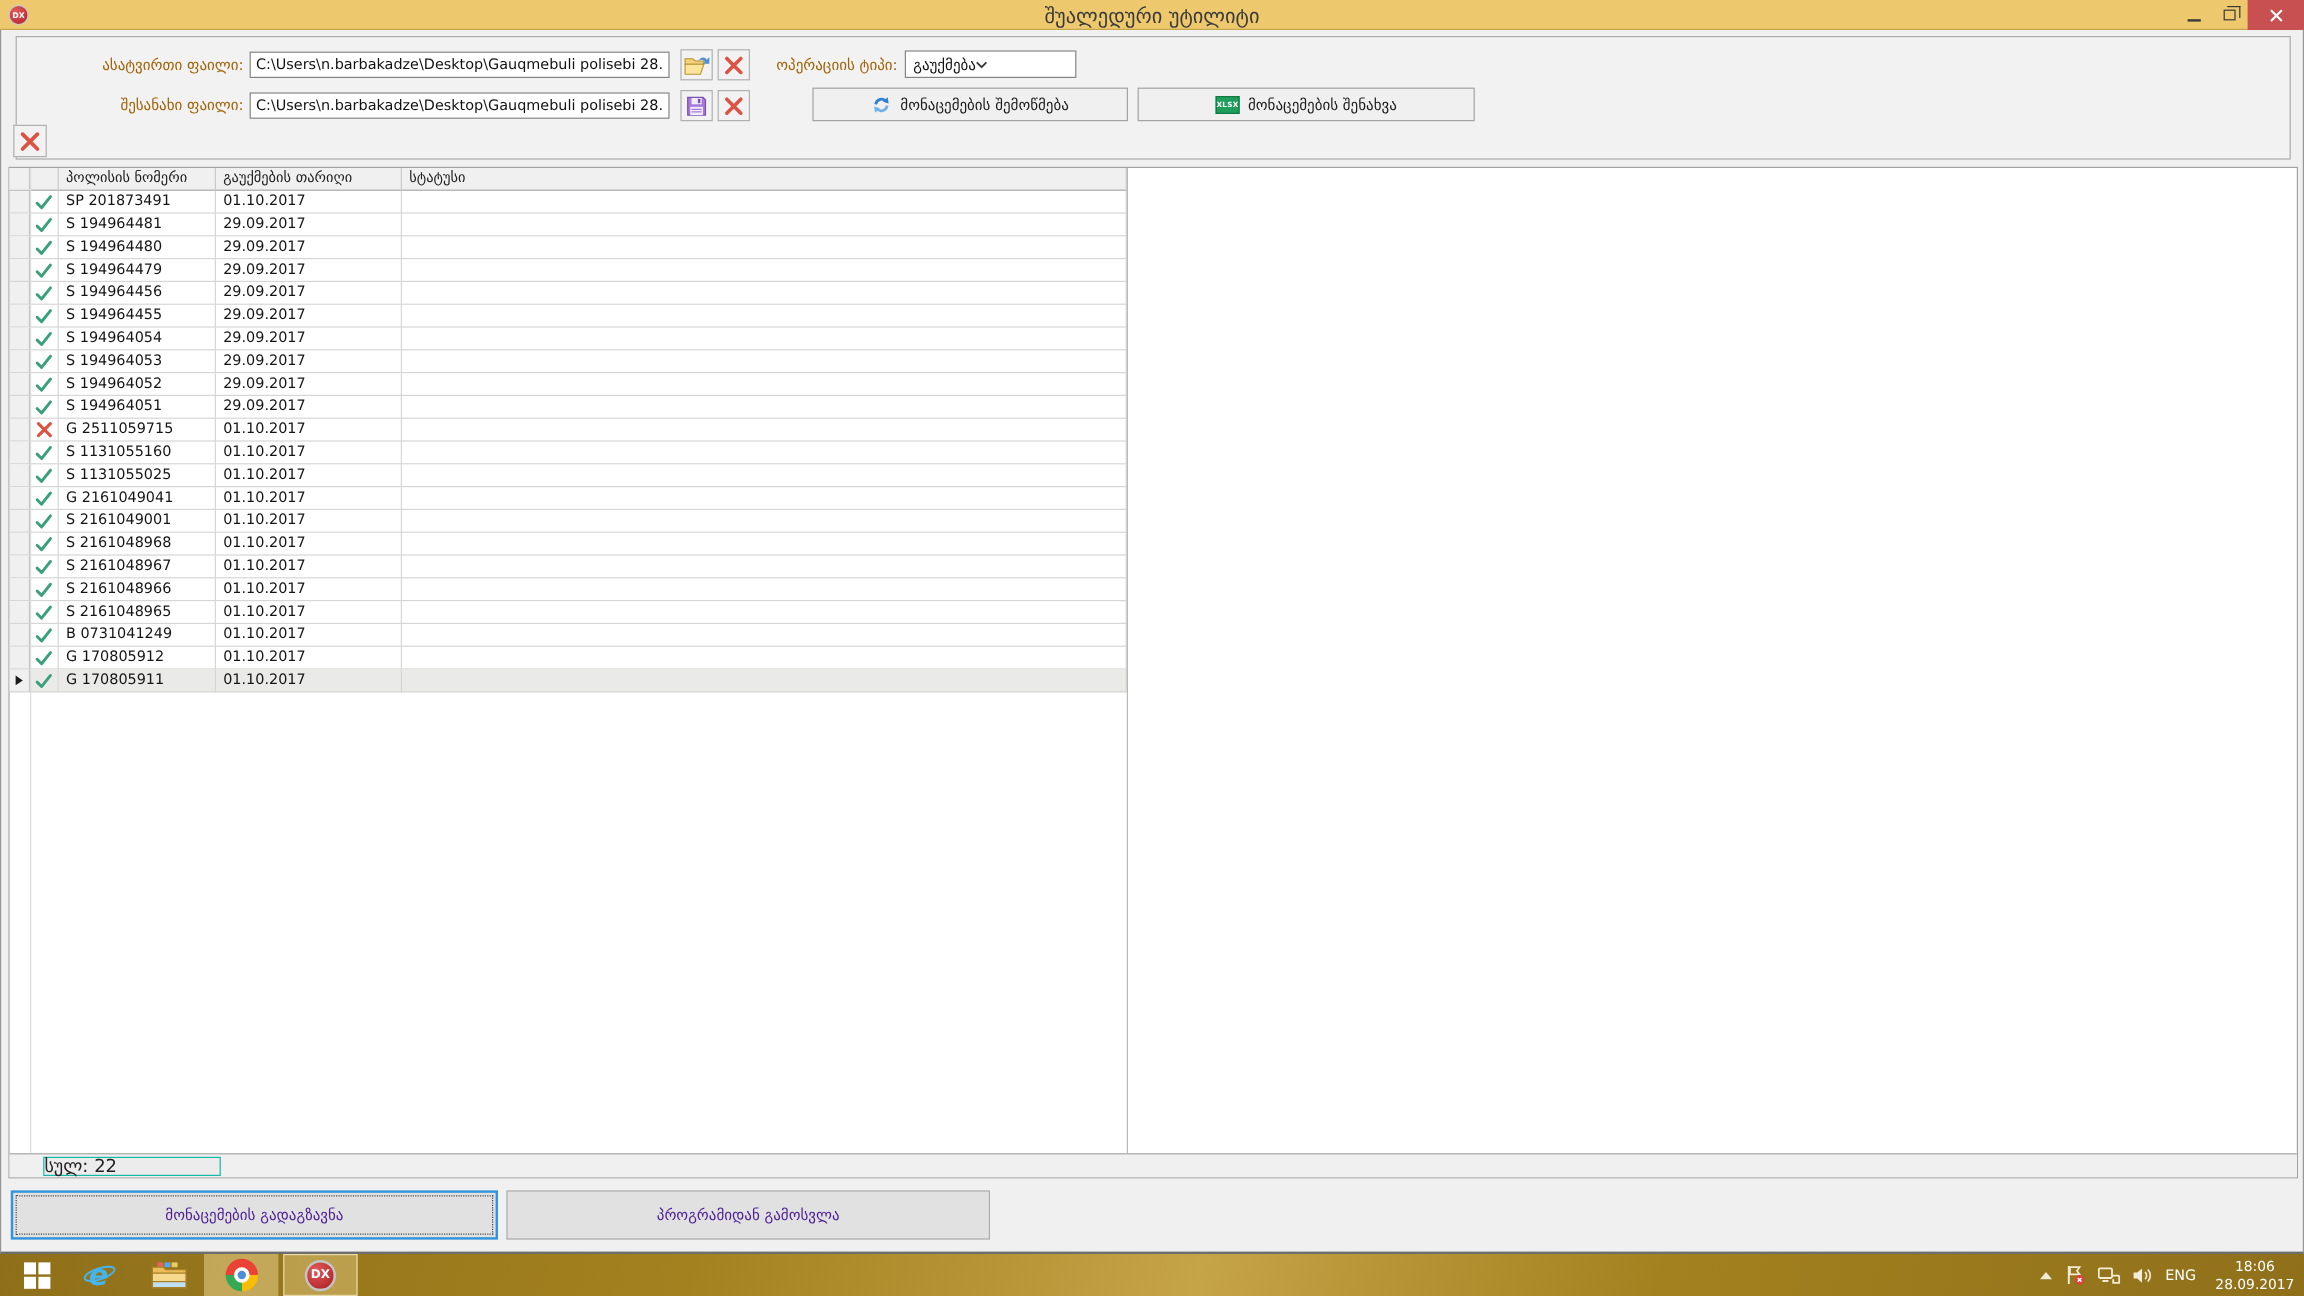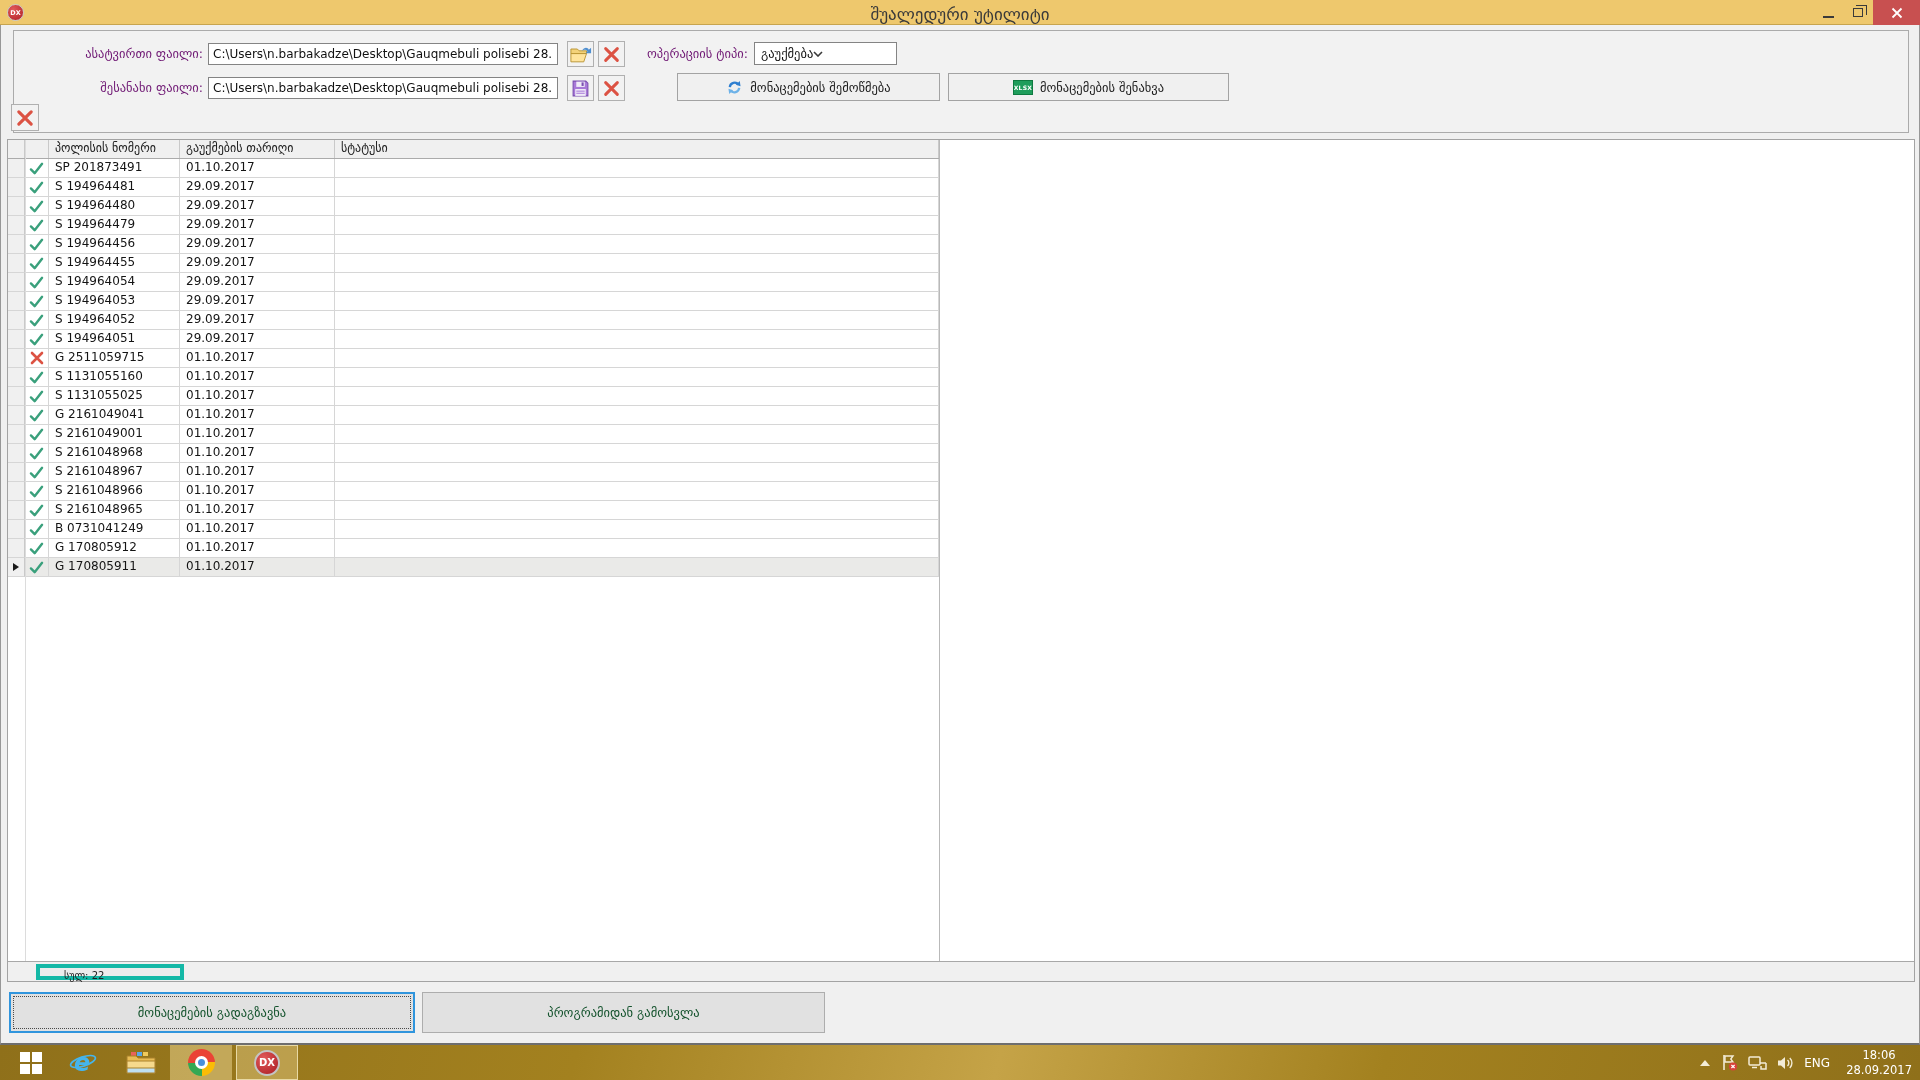--- a/index.html
+++ b/index.html
@@ -20,21 +20,21 @@
   .glyph-restore::before { content:''; position:absolute; left:2px; top:-4px; width:10px; height:9px;
     border:1.5px solid #3a3a3a; border-bottom:none; border-left:none; }
 
   
   .main { position:absolute; left:0; top:25px; width:1920px; height:1020px; background:#f0f0f0;
     border-left:1px solid #979797; border-right:1px solid #979797; border-bottom:2px solid #6e6e6e; }
 
   .top-panel { position:absolute; left:12px; top:5px; width:1896px; height:103px;
     border:1px solid #ababab; background:#f2f2f2; }
 
-  .form-label { position:absolute; font-size:12.5px; color:#701a75; text-align:right; }
+  .form-label { position:absolute; font-size:12.5px; color:#a16207; text-align:right; }
   .path-input { position:absolute; height:22px; border:1px solid #848484; background:#fff;
     font-family:"DejaVu Sans", sans-serif; font-size:12px; color:#111; padding:0 4px; }
   .icon-btn { position:absolute; width:27px; height:26px; border:1px solid #b0b0b0; background:#f2f2f2;
     display:flex; align-items:center; justify-content:center; }
   .big-btn { position:absolute; height:28px; border:1px solid #a3a3a3; background:#f0f0f0;
     display:flex; align-items:center; justify-content:center; gap:7px; font-size:12.5px; color:#1c1c1c;margin-left:40px; }
   .combo { position:absolute; height:23px; width:143px; border:1px solid #848484; background:#fff;
     display:flex; align-items:center; padding:0 6px; font-size:12.5px; color:#111; }
   .xlsx-badge { width:20px; height:15px; background:#1f9d5b; border:1px solid #0e7a40; color:#fff;
     font-size:6px; font-weight:bold; display:flex; align-items:center; justify-content:center; letter-spacing:.3px; }
@@ -55,25 +55,25 @@
   .c3 { width:155px; }
   .c4 { width:604px; }
   .grid-row.selected .c1, .grid-row.selected .c2, .grid-row.selected .c3, .grid-row.selected .c4 { background:var(--selection-gray); }
   .tri { position:absolute; left:5px; top:5px; width:0; height:0;
     border-left:6px solid #1b1b1b; border-top:4.5px solid transparent; border-bottom:4.5px solid transparent; }
   .vline-ind { position:absolute; left:17px; top:0; bottom:20px; width:1px; background:#dcdcdc; }
   .vline-right { position:absolute; left:931px; top:0; bottom:20px; width:1px; background:#b9b9b9; }
   .grid-footer { position:absolute; left:0; right:0; bottom:0; height:20px; background:#f0f0f0;
     border-top:1px solid #a8a8a8; }
   .footer-box { position:absolute; left:28px; top:2px; width:148px; height:16px; background:#ececec;
-    border:4px solid #14b8a6; font-size:10px; color:#222; padding:0 0 0 24px; line-height:15px; }
+    border:1px solid #14b8a6; font-size:15px; color:#222; padding:0 0 0 0; line-height:15px; }
 
   
   .bottom-btn { position:absolute; height:41px; background:#e1e1e1; border:1px solid #adadad;
-    display:flex; align-items:center; justify-content:center; font-size:12.5px; color:#14532d; }
+    display:flex; align-items:center; justify-content:center; font-size:12.5px; color:#4c1d95; }
   .bottom-btn.focused { border:2px solid var(--focus-blue); position:absolute; }
   .bottom-btn.focused::after { content:''; position:absolute; inset:2px; border:1px dotted #4a4a4a; }
 
   
   .taskbar { position:absolute; left:0; bottom:0; width:1920px; height:35px;
     background:linear-gradient(105deg,#8f701a 0%,#a3811f 30%,#c5a347 52%,#a3811f 72%,#8f701a 100%); }
   .tb-item { position:absolute; top:0; height:35px; display:flex; align-items:center; justify-content:center; }
   .tb-app { width:62px; }
   .tb-app.active { background:rgba(240,217,150,.50); }
   .tb-app.active-border { background:rgba(240,217,150,.40); border:1px solid #e8d9a4; }

